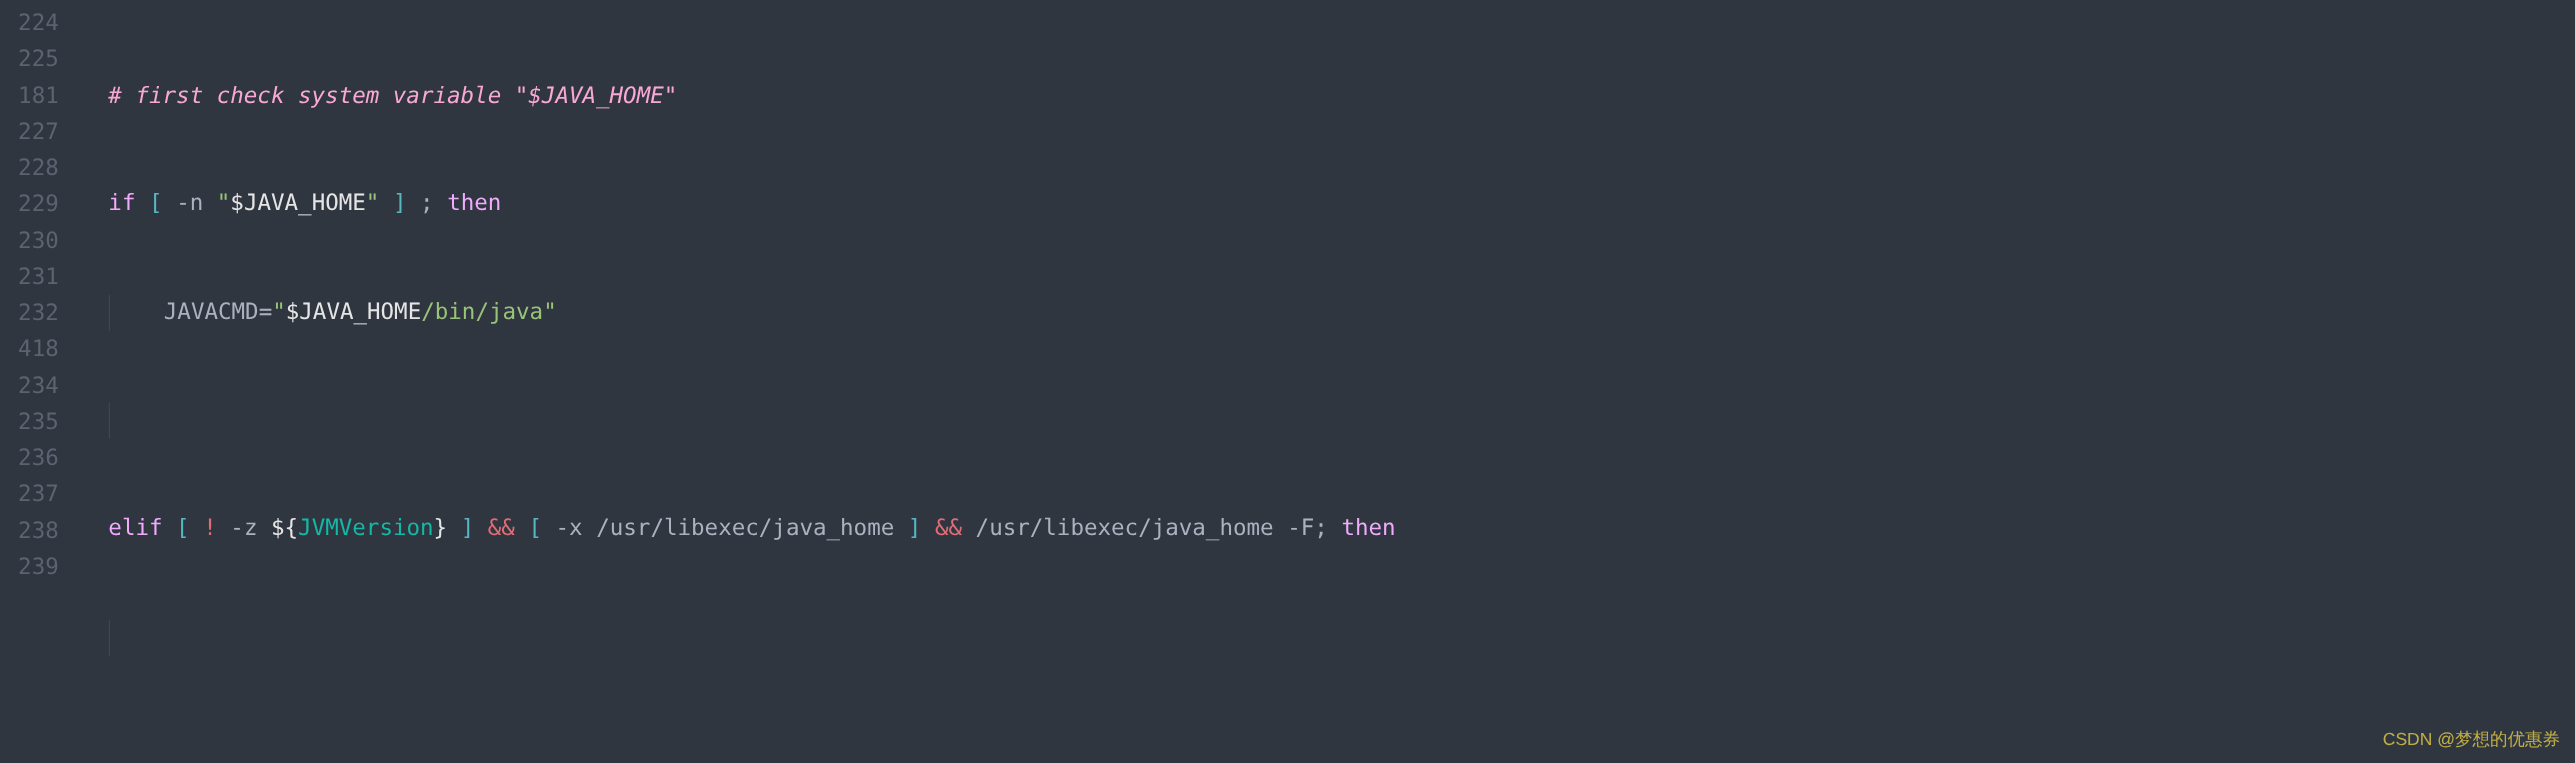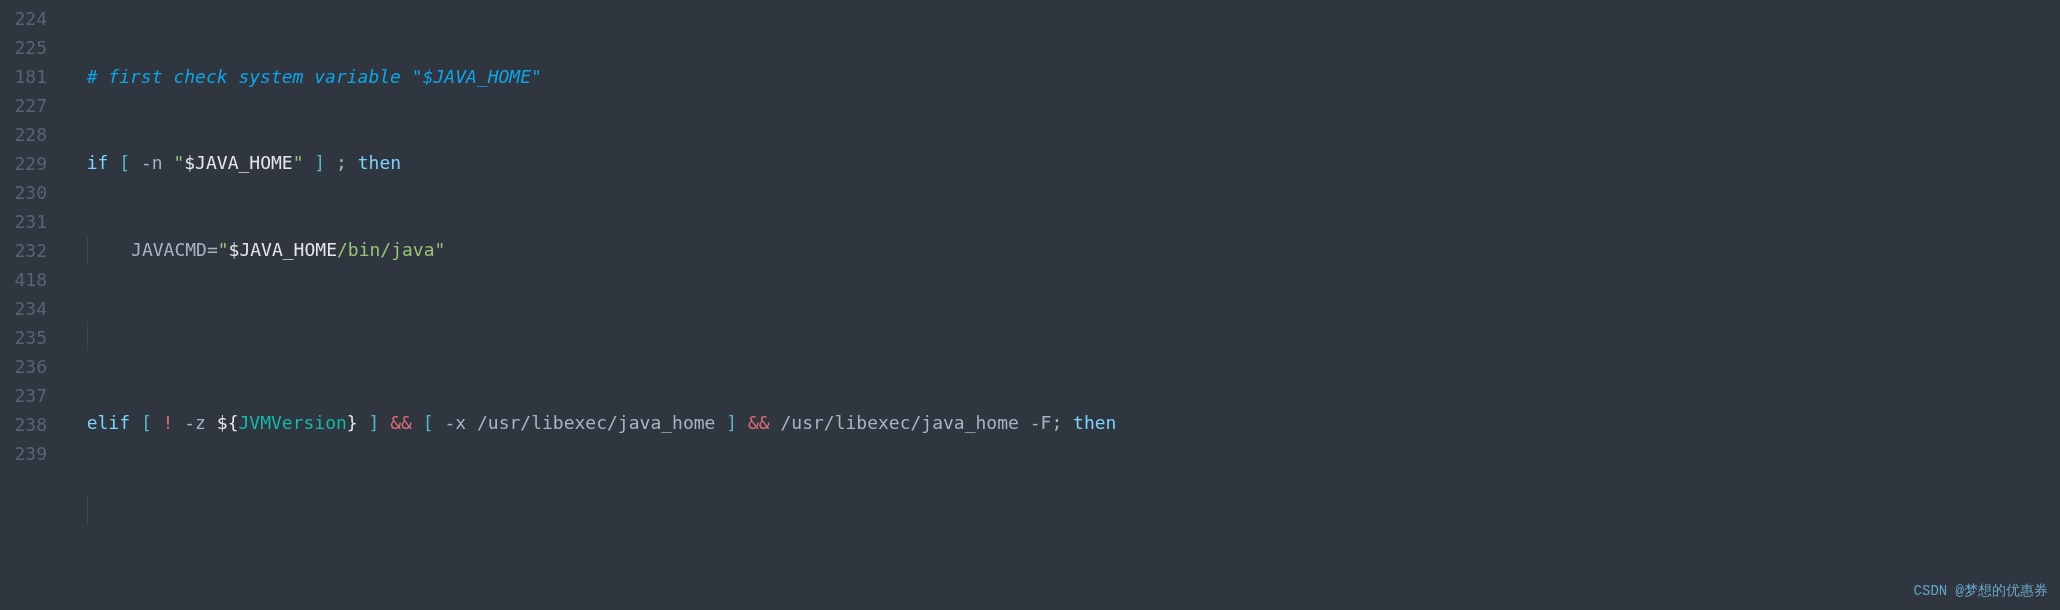--- a/index.html
+++ b/index.html
@@ -39,35 +39,35 @@
   .code .row {
     height: 29px;
   }
   .guide {
     border-left: 1px solid #3e4451;
     display: inline-block;
     width: 0;
     height: 100%;
     vertical-align: top;
   }
-  .c-comment { color: #0ea5e9; font-style: italic; }
-  .c-keyword { color: #7dd3fc; }
+  .c-comment { color: #f9a8d4; font-style: italic; }
+  .c-keyword { color: #f0abfc; }
   .c-builtin { color: #56b6c2; }
   .c-string  { color: #98c379; }
   .c-var     { color: #e5e5e5; }
   .c-varb    { color: #14b8a6; }
   .c-op      { color: #e06c75; }
   .c-text    { color: #abb2bf; }
   .watermark {
     position: absolute;
     bottom: 8px;
     right: 12px;
-    color: #7dd3fc;
+    color: #fde047;
     font-size: 14px;
-    font-family: Liberation Mono, monospace;
+    font-family: Liberation Sans, sans-serif;
     opacity: 0.7;
   }
 </style>
 </head>
 <body>
 
 <div class="editor">
   <div class="gutter">
     <div class="ln">224</div>
     <div class="ln">225</div>

